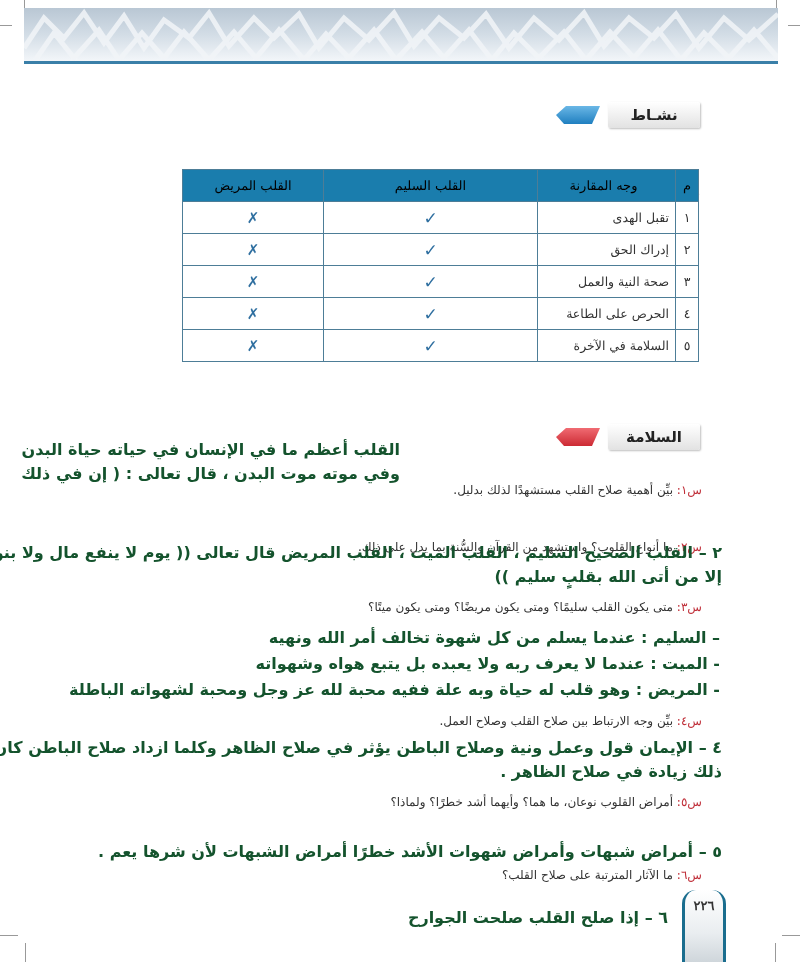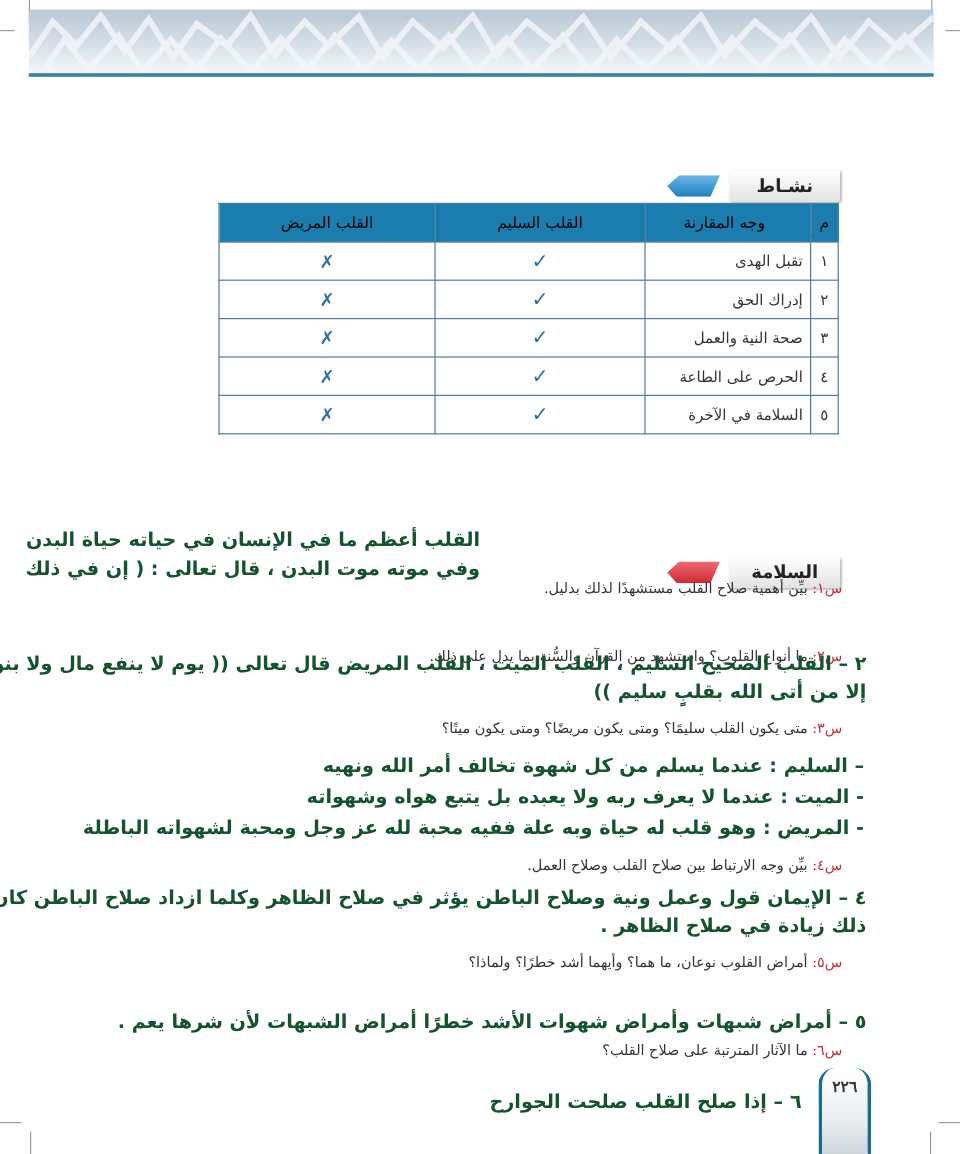--- a/index.html
+++ b/index.html
@@ -16,21 +16,21 @@
     overflow: hidden;
   }
   .header-band svg { position: absolute; left: 0; top: 0; }
   .header-rule {
     position: absolute; left: 24px; top: 61px; width: 754px; height: 3px;
     background: #3a7fa8;
   }
 
   
   .section-tab {
-    position: absolute; height: 26px; display: flex; align-items: center; margin-top: 40px;
+    position: absolute; height: 26px; display: flex; align-items: center;
   }
   .tab-label-box {
     position: absolute; right: 0; top: 0; height: 26px; width: 92px;
     background: linear-gradient(to bottom, #ffffff, #e2e2e2);
     border-radius: 2px; box-shadow: 1px 1px 2px rgba(0,0,0,0.25);
     display: flex; align-items: center; justify-content: center;
     font-family: "DejaVu Sans", sans-serif; font-weight: bold; font-size: 15px; color: #222;
   }
   .tab-arrow {
     position: absolute; top: 4px; width: 44px; height: 18px;
@@ -49,21 +49,21 @@
   }
   .cmp-table th {
     background: #1a7dad; color: #000000; font-weight: normal; font-size: 13px;
     height: 32px; border: 1px solid #4d7d97;
   }
   .cmp-table td {
     height: 32px; border: 1.5px solid #4d7d97; font-size: 12.5px; color: #333;
   }
   .col-num { width: 23px; text-align: center; }
   .col-aspect { width: 138px; text-align: right; padding-right: 6px; }
-  .col-sound { width: 175px; text-align: center; margin-top: 44px; }
+  .col-sound { width: 214px; text-align: center; margin-top: 44px; }
   .col-sick { text-align: center; }
   .mark-check { color: #2f6fa0; font-size: 17px; font-family: "DejaVu Sans", sans-serif; }
   .mark-x { color: #2f6fa0; font-size: 15px; font-weight: bold; font-family: "DejaVu Sans", sans-serif; }
 
   
   .q {
     position: absolute; right: 98px; direction: rtl; font-size: 12px; color: #333;
     white-space: nowrap;
   }
   .q .q-label { color: #c0303a; }

